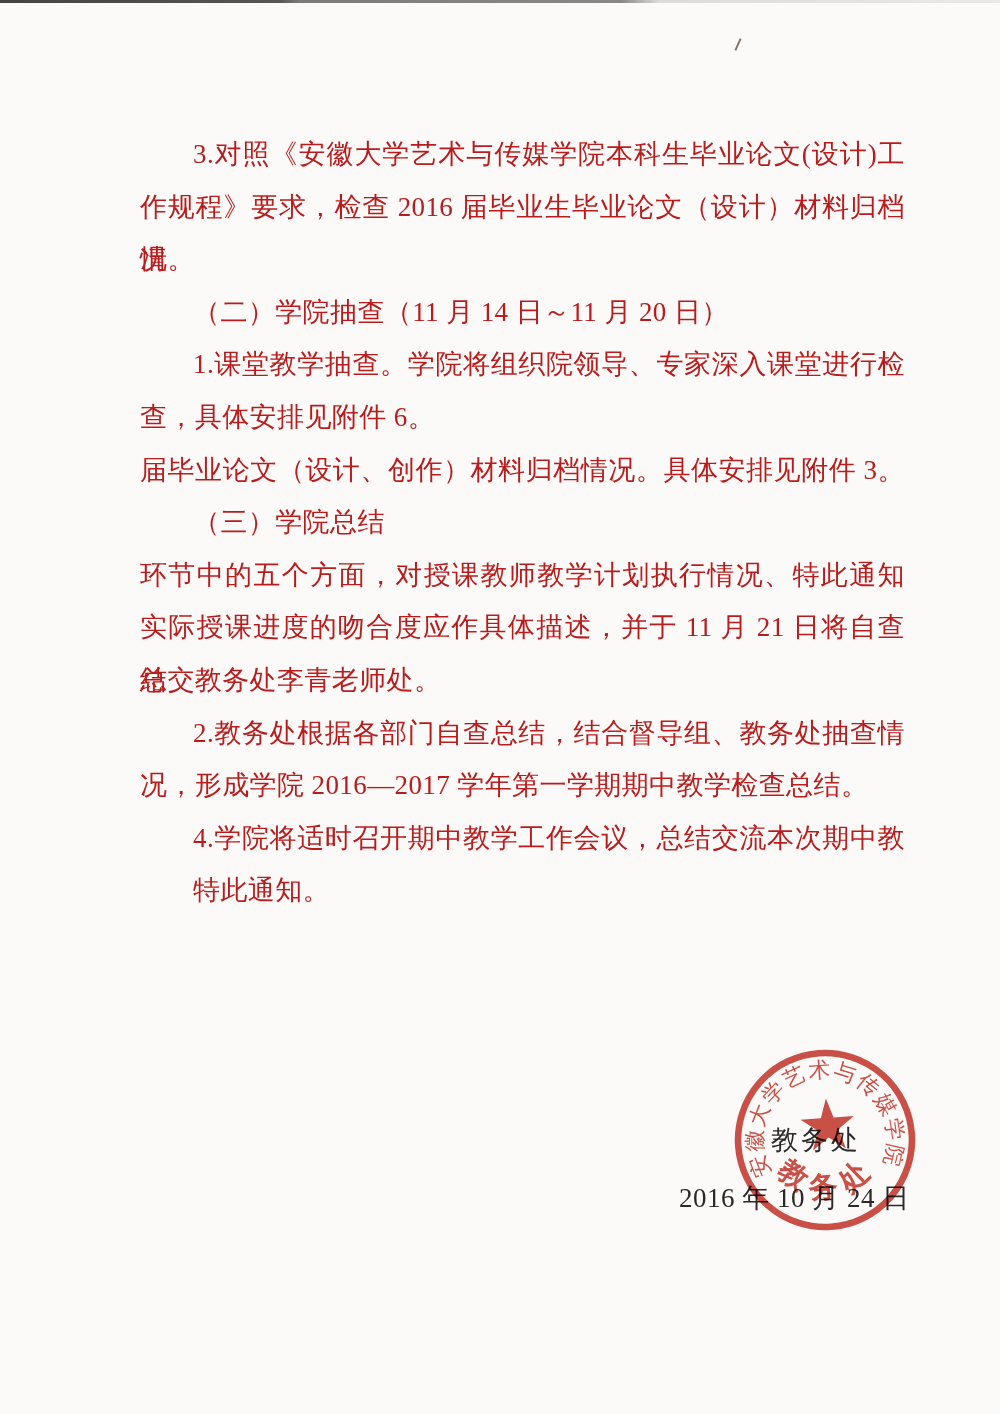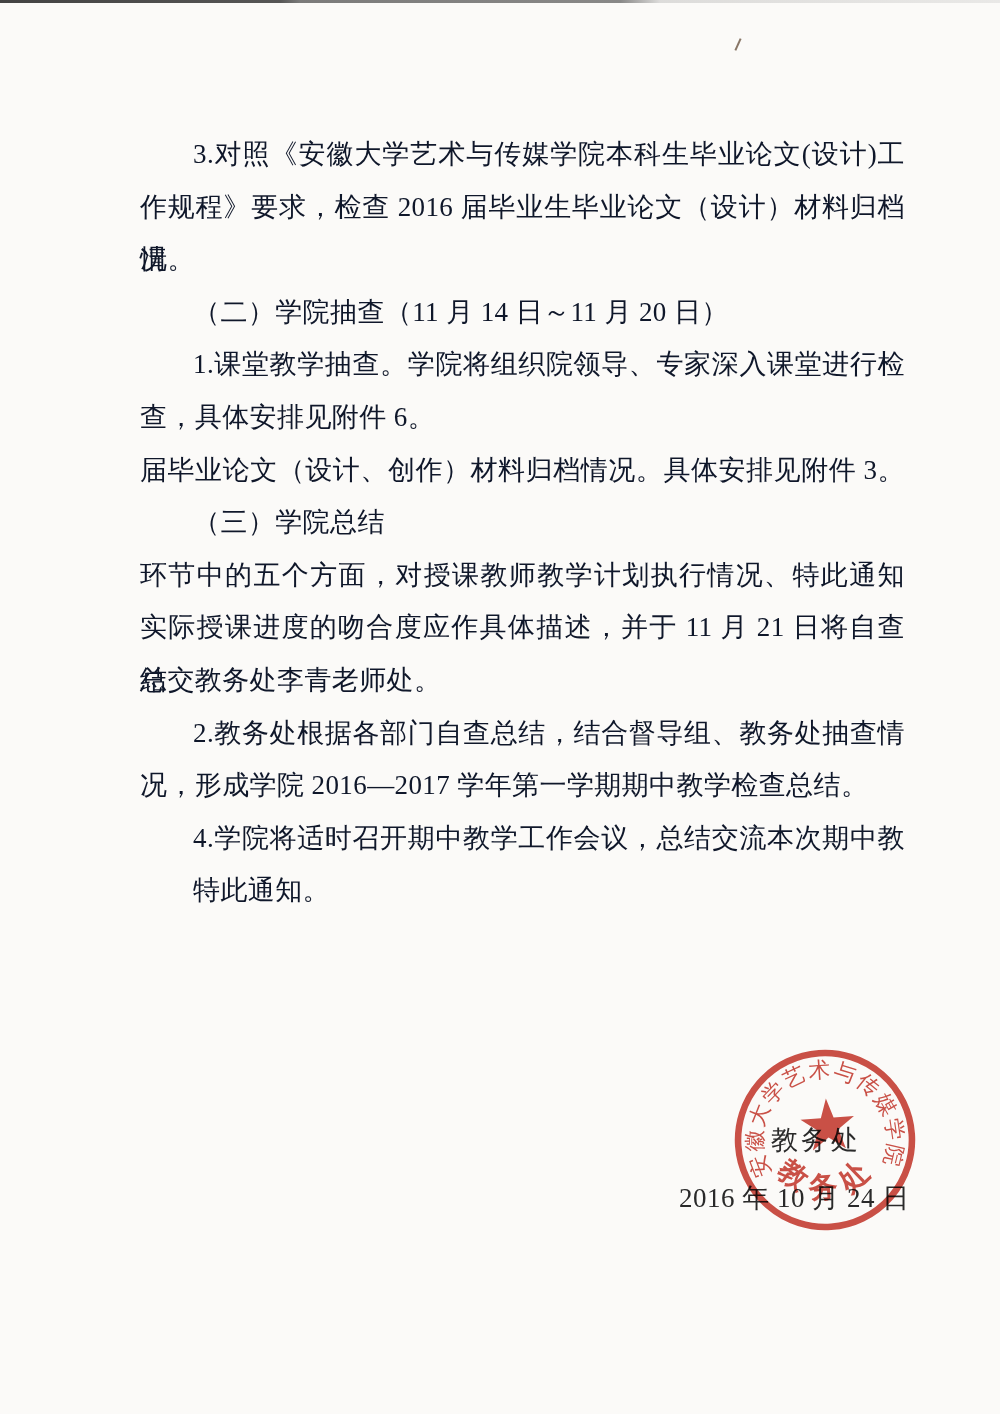--- a/index.html
+++ b/index.html
@@ -18,21 +18,21 @@
       rgba(55,55,55,0.65) 30%, rgba(60,60,60,0.6) 62%,
       rgba(130,130,130,0.25) 66%, rgba(150,150,150,0.18) 100%);
   }
   .scan-speck {
     position: absolute; left: 737px; top: 38px;
     width: 2px; height: 13px; background: #6b5542;
     transform: rotate(24deg); opacity: 0.8;
   }
   .doc {
     position: absolute; left: 140px; top: 128px; width: 765px;
-    color: #0f172a;
+    color: #b91c1c;
     font-size: 27px;
     letter-spacing: 0.4px;
   }
   .line {
     height: 52.6px; line-height: 52.6px;
     white-space: nowrap;
   }
   .line.indent { text-indent: 53px; }
   .line.justify {
     white-space: normal;

